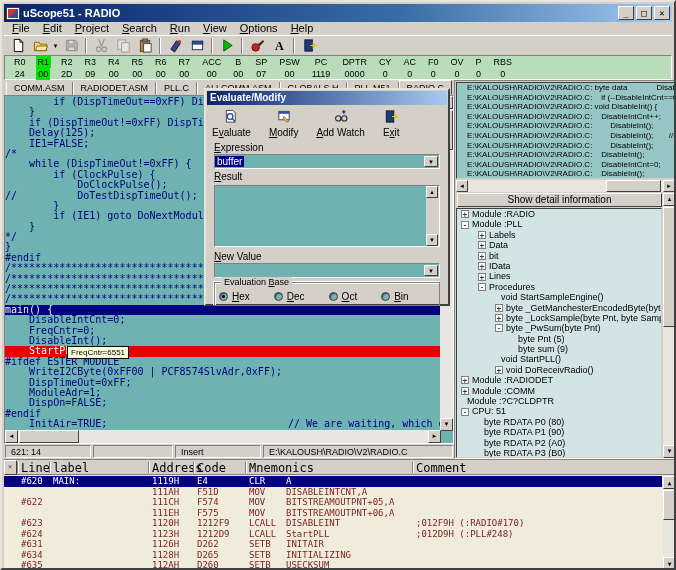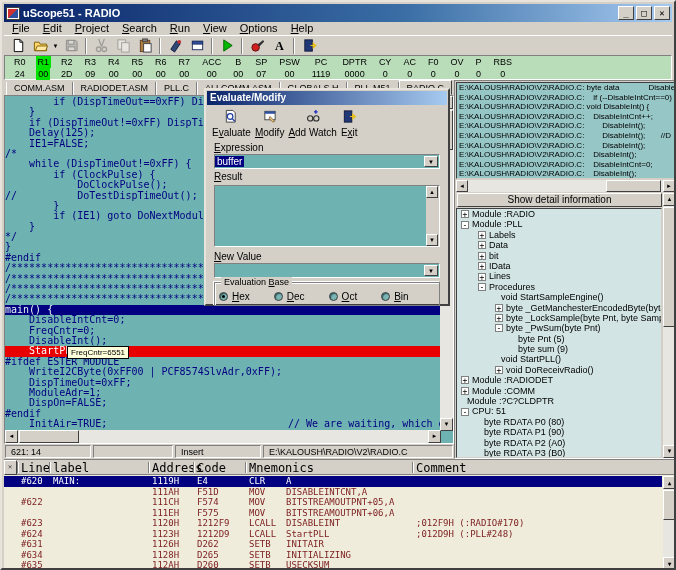--- a/index.html
+++ b/index.html
@@ -79,21 +79,21 @@
   .statusbar { position:absolute; left:2px; top:442px; width:450px; height:15px; display:flex;
     gap:2px; align-items:center; font-size:9px; padding:1px 1px; }
   .status-cell { height:13px; line-height:12px; padding:0 5px; border:1px solid;
     border-color:#808080 #fff #fff #808080; white-space:nowrap; overflow:hidden; }
   
   .dialog { position:absolute; left:202px; top:86px; width:246px; height:218px;
     background:#d4d0c8; border:2px solid; border-color:#e8e4dc #404040 #404040 #e8e4dc;
     z-index:50; font-size:10px; }
   .dlg-title { height:14px; margin:1px; background:linear-gradient(to right,#0a246a,#a6caf0);
     color:#fff; font-weight:bold; font-size:10px; line-height:14px; padding-left:3px; }
-  .dlg-toolbar { display:flex; padding:3px 6px 2px 6px; gap:4px; }
+  .dlg-toolbar { display:flex; padding:3px 6px 2px 6px; gap:18px; }
   .dlg-tbtn { display:flex; flex-direction:column; align-items:center; font-size:10px; gap:1px; }
   .dlg-tbtn svg { width:16px; height:15px; }
   .dlg-label { padding:2px 8px 1px 8px; }
   .dlg-label u, .dlg-tbtn u, .radio u { text-decoration:underline; }
   .combo { margin:0 8px; height:15px; background:#6fb2b2; border:1px solid;
     border-color:#808080 #fff #fff #808080; display:flex; align-items:center; position:relative; }
   .combo .val { font-size:10px; padding:0 2px; }
   .combo .val.sel { background:#000080; color:#fff; }
   .combo .drop { position:absolute; right:1px; top:1px; bottom:1px; width:14px; background:#d4d0c8;
     border:1px solid; border-color:#fff #404040 #404040 #fff; font-size:6px; text-align:center; line-height:11px; }
@@ -107,21 +107,21 @@
   .radio .dot { width:9px; height:9px; border-radius:50%; background:#7ab4b4;
     border:1px solid #404040; box-shadow:inset 1px 1px 1px #2a5a5a; position:relative; }
   .radio.sel .dot:after { content:""; position:absolute; left:2px; top:2px; width:3px; height:3px;
     border-radius:50%; background:#000; }
   
   .rightpanel { position:absolute; left:452px; top:78px; width:222px; height:379px;
     border:1px solid; border-color:#808080 #fff #fff #808080; background:#d4d0c8; }
   .search-list { position:absolute; left:1px; top:1px; width:219px; height:97px; background:#97c6c6;
     border:1px solid; border-color:#404040 #d4d0c8 #d4d0c8 #404040; overflow:hidden;
     font-size:8px; line-height:9.6px; color:#000; }
-  .sl-row { display:flex; white-space:pre; padding-left:2px; }
+  .sl-row { display:flex; white-space:pre; padding-left:10px; }
   .sl-path { flex:0 0 auto; }
   .sl-hscroll { position:absolute; left:1px; top:99px; width:219px; height:12px; }
   .detail-btn { position:absolute; left:2px; top:112px; width:205px; height:14px; background:#d4d0c8;
     border:1px solid; border-color:#fff #404040 #404040 #fff; font-size:10px; text-align:center; line-height:12px; }
   .tree { position:absolute; left:1px; top:127px; width:206px; height:250px; background:#d2e4e4;
     border:1px solid; border-color:#404040 #d4d0c8 #d4d0c8 #404040; overflow:hidden;
     font-size:9px; line-height:10.4px; color:#000; }
   .tree-row { display:flex; align-items:center; white-space:nowrap; height:10.4px; }
   .tw-box { width:8px; height:8px; border:1px solid #808080; background:#fff; font-size:8px;
     line-height:7px; text-align:center; margin-right:3px; flex:0 0 auto;

